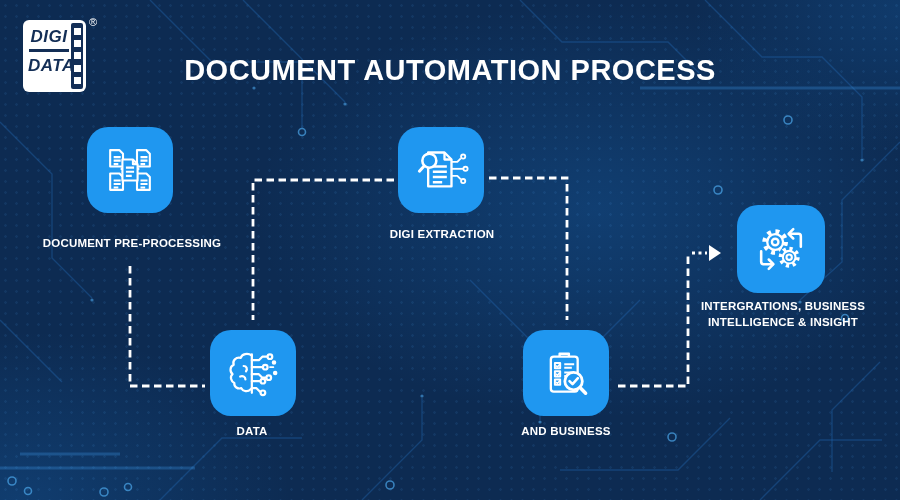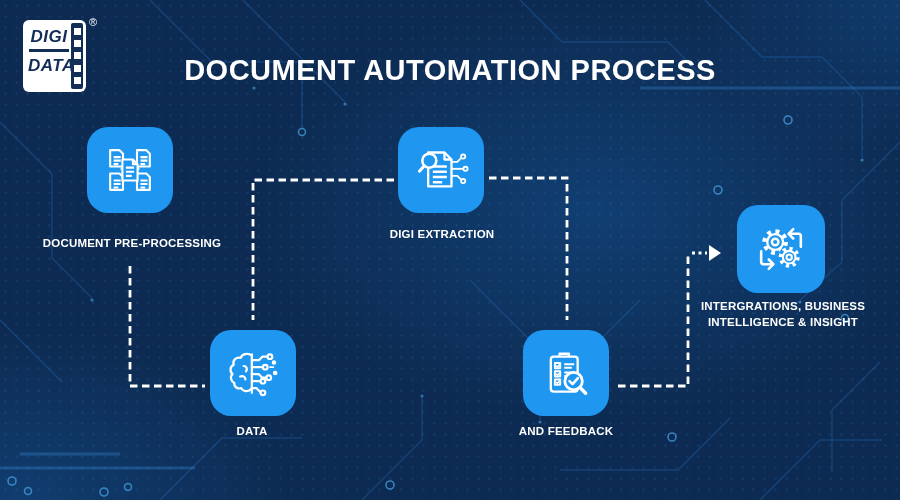--- a/index.html
+++ b/index.html
@@ -213,21 +213,21 @@
         <path d="M22.5 23.5 h8.5 M22.5 26.5 h6.5" stroke-width="1.7"></path>
         <rect x="14.5" y="29.5" width="4.5" height="4.5" stroke-width="1.7"></rect>
           <path d="M15.5 31.7 l1.2 1.2 2 -2.4" stroke-width="1.3"></path>
         <path d="M22.5 30.5 h6" stroke-width="1.7"></path>
         <circle cx="30.5" cy="31" r="7.5" fill="#1f97f0" stroke-width="2.4"></circle>
         <path d="M27 31 l2.6 2.6 4.6 -5.2" stroke-width="2.2" stroke-linecap="round"></path>
         <path d="M36 36.5 l4.8 4.8" stroke-width="3" stroke-linecap="round"></path>
       </svg>
     </div>
     <div class="step-label" id="label-4">
-      <div>AND FEEDBACK</div>
+      <div>AND BUSINESS</div>
     </div>
   </div>
 
   <div>
     <div class="tile" id="tile-5">
       <svg viewBox="0 0 48 48" fill="none" stroke="#ffffff">
         <path d="M41 22 V13 a2 2 0 0 0 -2 -2 H31" stroke-width="2.2" stroke-linecap="round"></path>
         <path d="M34.5 7 L30.5 11 L34.5 15" stroke-width="2.2" stroke-linecap="round" stroke-linejoin="round"></path>
         <path d="M7 26 V35 a2 2 0 0 0 2 2 H17" stroke-width="2.2" stroke-linecap="round"></path>
         <path d="M13.5 33 L17.5 37 L13.5 41" stroke-width="2.2" stroke-linecap="round" stroke-linejoin="round"></path>

